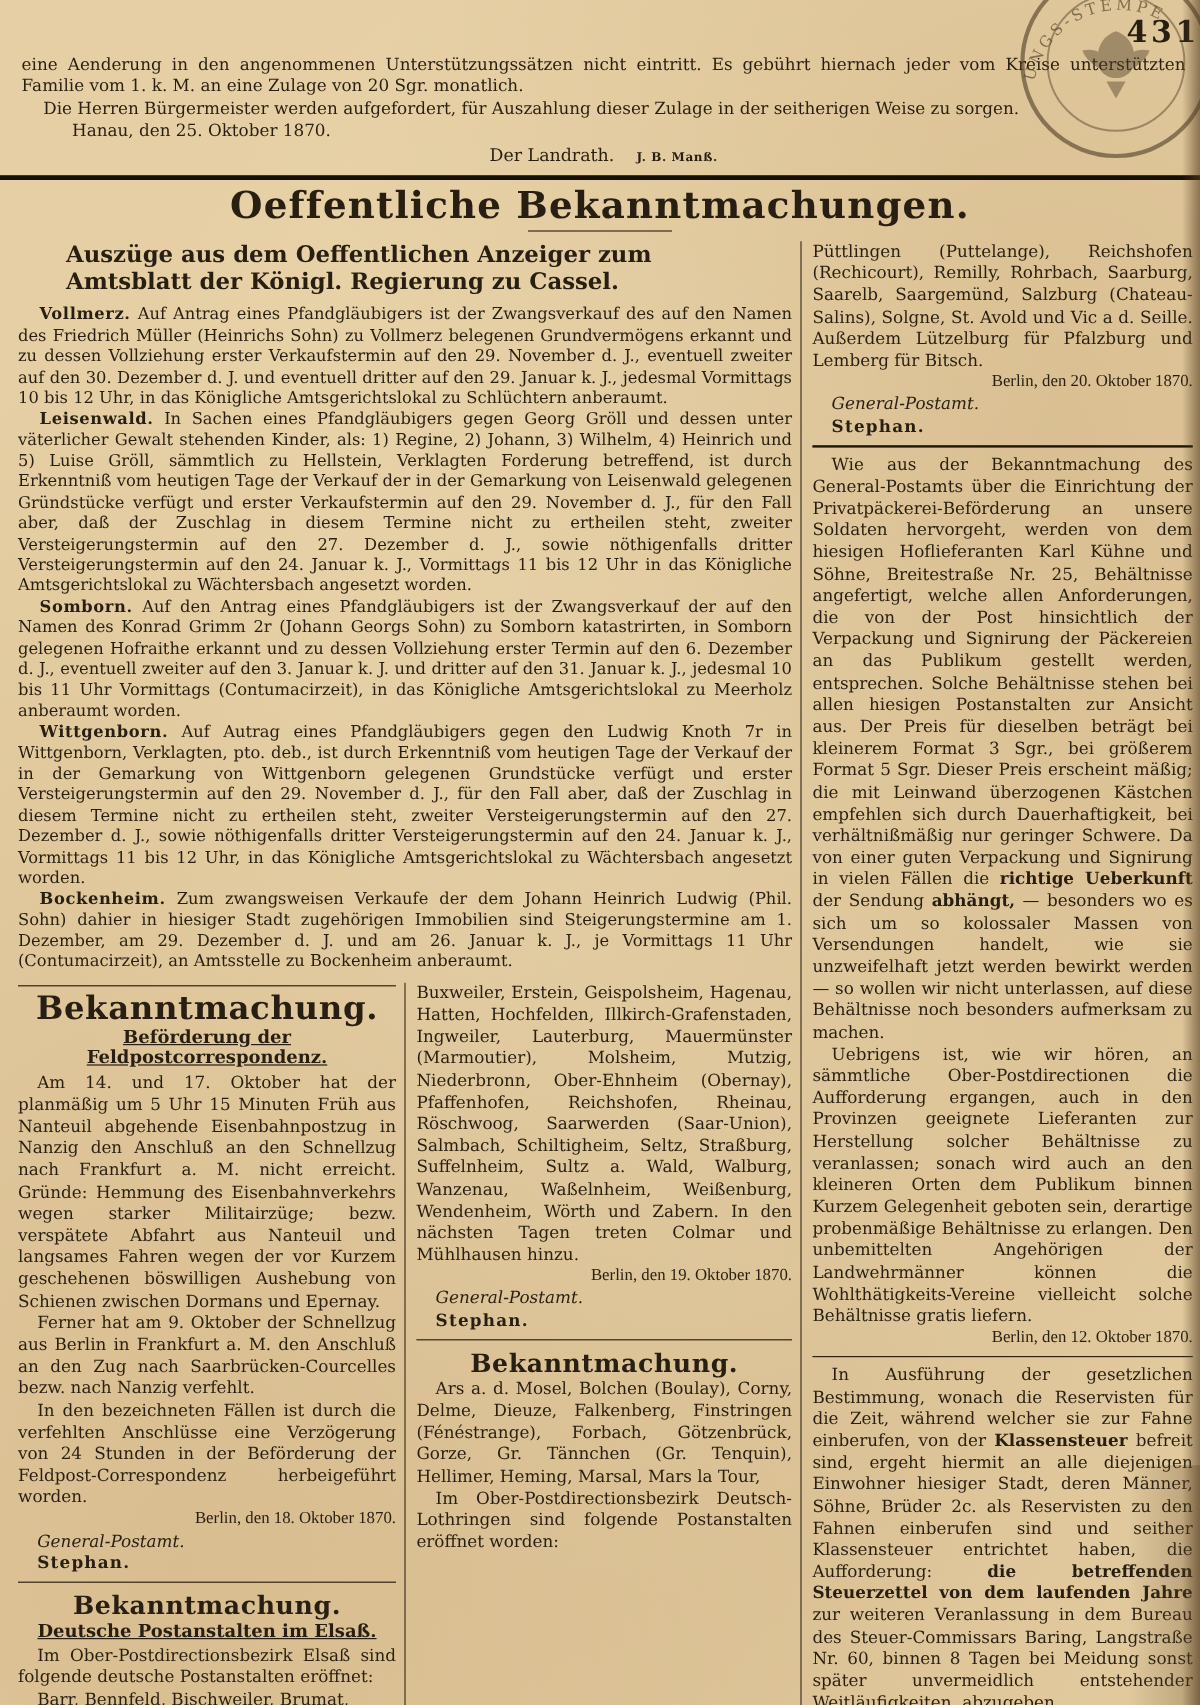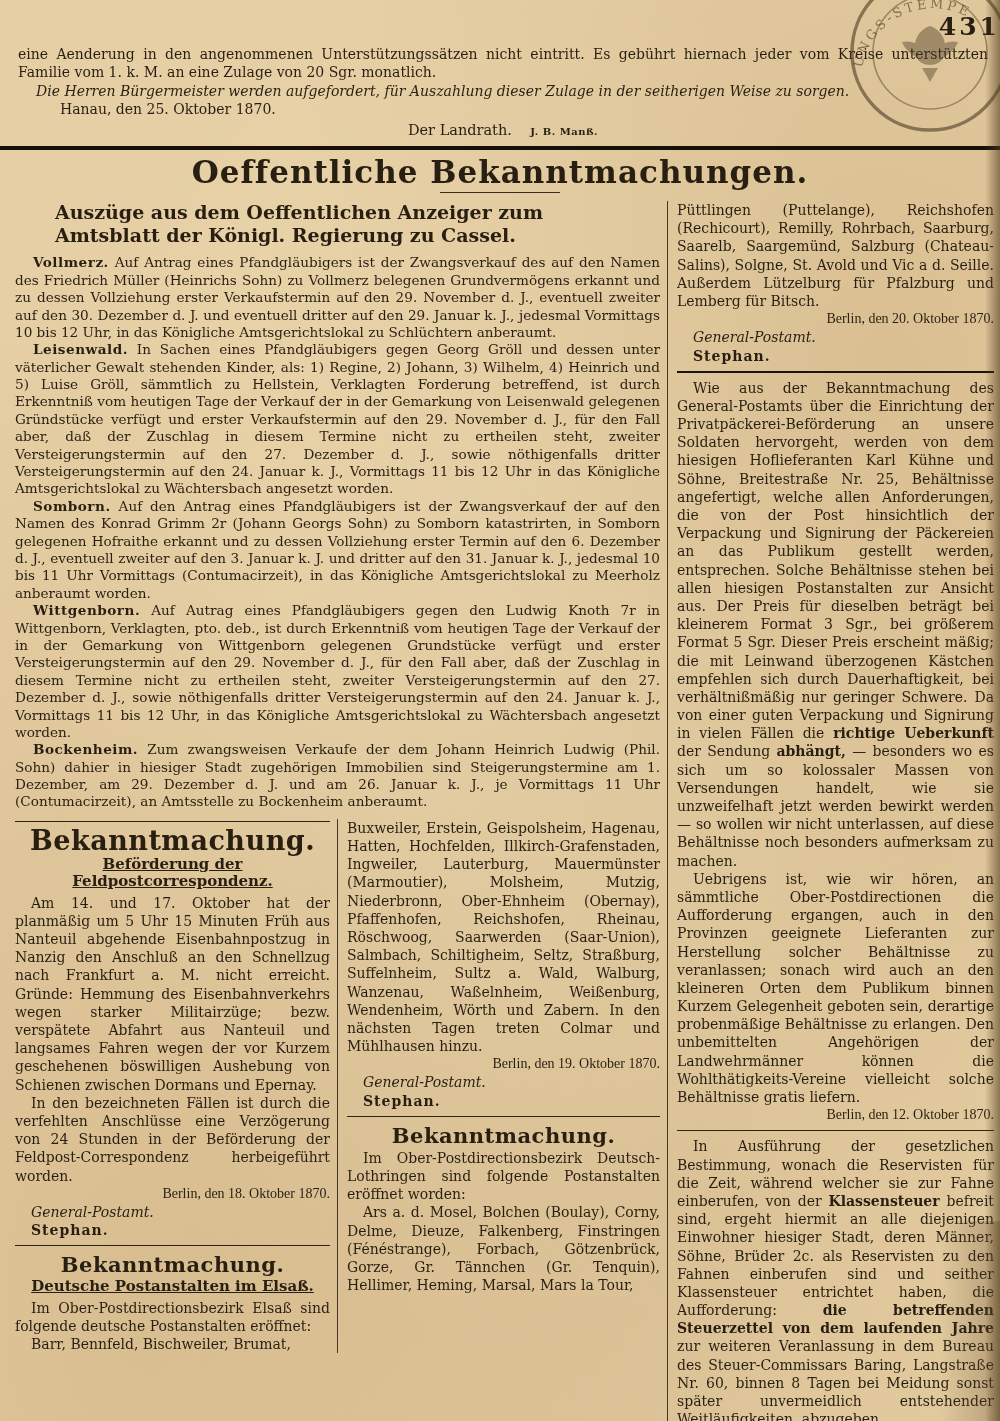--- a/index.html
+++ b/index.html
@@ -18,21 +18,21 @@
     background:linear-gradient(to right, rgba(84,60,33,0), rgba(84,60,33,0.6)); z-index:5; }
   .edge-bottomright { position:absolute; right:0; bottom:0; width:60px; height:200px;
     background:linear-gradient(to right, rgba(84,60,33,0), rgba(96,70,40,0.35)); z-index:4; }
 
   .pagenum { text-align:right; font-weight:bold; font-size:25px; letter-spacing:3px; padding-top:12px; }
 
   .stamp { position:absolute; top:-10px; right:-12px; z-index:3; opacity:0.85; }
 
   .masthead { padding:4px 12px 0 18px; font-size:14px; line-height:1.32; }
   .masthead p { margin:0; text-align:justify; text-indent:0; }
-  .masthead .ind { text-indent:18px; text-align:left;font-style:italic; }
+  .masthead .ind { text-indent:18px; text-align:left; }
   .masthead .ind2 { text-indent:42px; text-align:left; }
   .masthead .landrath { text-align:center; text-indent:0; margin-top:2px; font-size:14.5px; }
   .masthead .landrath .name { font-weight:bold; font-size:10px; letter-spacing:0.5px; }
 
   .rule-thick { border-top:4px solid #17100a; margin:6px 0 3px; }
   .h-main { font-size:31px; font-weight:bold; text-align:center; letter-spacing:1px; margin:4px 0 2px; }
   .headline-rule { width:120px; border-top:1.5px solid #3a2d1a; margin:0 auto 8px; }
 
   .body-grid { display:flex; align-items:stretch; padding:0 6px 0 15px; }
   .left-area { width:652px; box-sizing:border-box; padding-right:7px; }
@@ -117,40 +117,41 @@
         <p><span class="lead">Bockenheim.</span> <span>Zum zwangsweisen Verkaufe der dem Johann Heinrich Ludwig (Phil. Sohn) dahier in hiesiger Stadt zugehörigen Immobilien sind Steigerungstermine am 1. Dezember, am 29. Dezember d. J. und am 26. Januar k. J., je Vormittags 11 Uhr (Contumacirzeit), an Amtsstelle zu Bockenheim anberaumt.</span></p>
       </div>
 
       <div class="two-cols">
 
         <div class="col-left">
           <div class="rule-top"></div>
           <div class="h-bek1">Bekanntmachung.</div>
           <div class="h-sub">Beförderung der Feldpostcorrespondenz.</div>
           <p>Am 14. und 17. Oktober hat der planmäßig um 5 Uhr 15 Minuten Früh aus Nanteuil abgehende Eisenbahnpostzug in Nanzig den Anschluß an den Schnellzug nach Frankfurt a. M. nicht erreicht. Gründe: Hemmung des Eisenbahnverkehrs wegen starker Militairzüge; bezw. verspätete Abfahrt aus Nanteuil und langsames Fahren wegen der vor Kurzem geschehenen böswilligen Aushebung von Schienen zwischen Dormans und Epernay.</p>
+          <p>Ferner hat am 9. Oktober der Schnellzug aus Berlin in Frankfurt a. M. den Anschluß an den Zug nach Saarbrücken-Courcelles bezw. nach Nanzig verfehlt.</p>
           <p>In den bezeichneten Fällen ist durch die verfehlten Anschlüsse eine Verzögerung von 24 Stunden in der Beförderung der Feldpost-Correspondenz herbeigeführt worden.</p>
           <p class="dateline">Berlin, den 18. Oktober 1870.</p>
           <p class="office">General-Postamt.</p>
           <p class="sig">Stephan.</p>
           <div class="rule"></div>
           <div class="h-bek2">Bekanntmachung.</div>
           <div class="h-sub">Deutsche Postanstalten im Elsaß.</div>
           <p>Im Ober-Postdirectionsbezirk Elsaß sind folgende deutsche Postanstalten eröffnet:</p>
           <p>Barr, Bennfeld, Bischweiler, Brumat,</p>
         </div>
 
         <div class="col-mid">
           <p style="text-indent:0;">Buxweiler, Erstein, Geispolsheim, Hagenau, Hatten, Hochfelden, Illkirch-Grafenstaden, Ingweiler, Lauterburg, Mauermünster (Marmoutier), Molsheim, Mutzig, Niederbronn, Ober-Ehnheim (Obernay), Pfaffenhofen, Reichshofen, Rheinau, Röschwoog, Saarwerden (Saar-Union), Salmbach, Schiltigheim, Seltz, Straßburg, Suffelnheim, Sultz a. Wald, Walburg, Wanzenau, Waßelnheim, Weißenburg, Wendenheim, Wörth und Zabern. In den nächsten Tagen treten Colmar und Mühlhausen hinzu.</p>
           <p class="dateline">Berlin, den 19. Oktober 1870.</p>
           <p class="office">General-Postamt.</p>
           <p class="sig">Stephan.</p>
           <div class="rule"></div>
           <div class="h-bek2">Bekanntmachung.</div>
+          <p>Ars a. d. Mosel, Bolchen (Boulay), Corny, Delme, Dieuze, Falkenberg, Finstringen (Fénéstrange), Forbach, Götzenbrück, Gorze, Gr. Tännchen (Gr. Tenquin), Hellimer, Heming, Marsal, Mars la Tour,</p>
           <p>Im Ober-Postdirectionsbezirk Deutsch-Lothringen sind folgende Postanstalten eröffnet worden:</p>
-          <p>Ars a. d. Mosel, Bolchen (Boulay), Corny, Delme, Dieuze, Falkenberg, Finstringen (Fénéstrange), Forbach, Götzenbrück, Gorze, Gr. Tännchen (Gr. Tenquin), Hellimer, Heming, Marsal, Mars la Tour,</p>
         </div>
       </div>
     </div>
 
     <div class="col-right">
       <p style="text-indent:0;">Püttlingen (Puttelange), Reichshofen (Rechicourt), Remilly, Rohrbach, Saarburg, Saarelb, Saargemünd, Salzburg (Chateau-Salins), Solgne, St. Avold und Vic a d. Seille. Außerdem Lützelburg für Pfalzburg und Lemberg für Bitsch.</p>
       <p class="dateline">Berlin, den 20. Oktober 1870.</p>
       <p class="office">General-Postamt.</p>
       <p class="sig">Stephan.</p>
       <div class="rule-heavy"></div>

